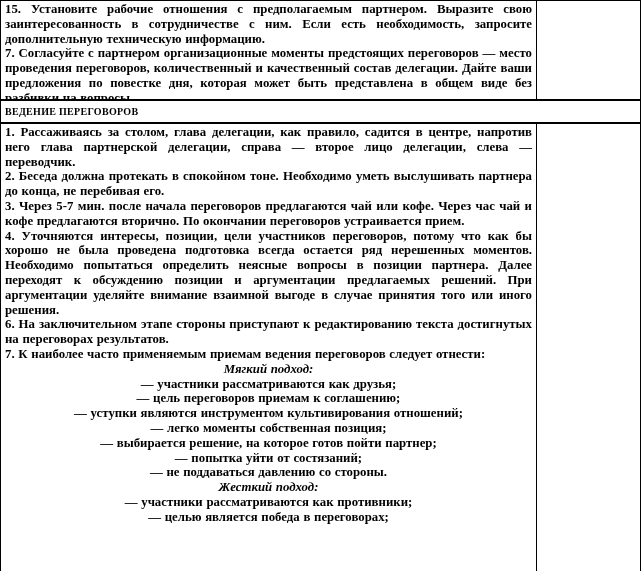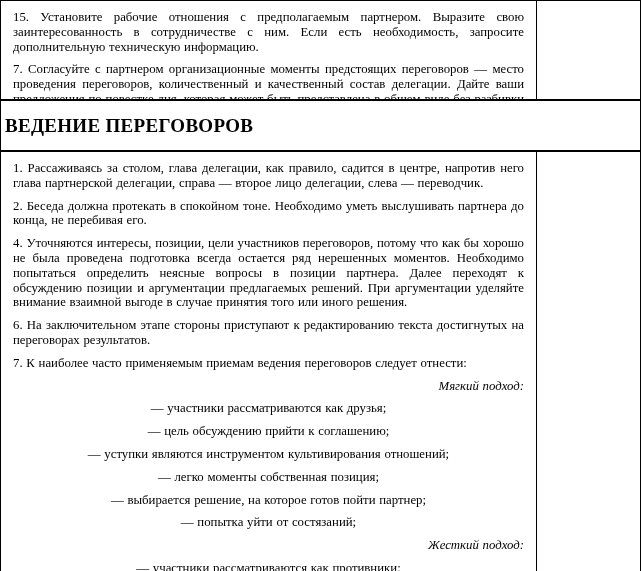--- a/index.html
+++ b/index.html
@@ -31,48 +31,49 @@
     box-sizing: content-box;
   }
   .row-top {
     height: 98px;
     border-bottom: 2px solid #000;
   }
   .row-header {
     height: 13px;
     border-bottom: 2px solid #000;
     font-weight: bold;
-    font-size: 19px;
+    font-size: 10px;
     line-height: 13px;
-    padding: 18px 4px;
+    padding: 4px 4px;
     letter-spacing: 0.3px;
   }
   .row-body {
     height: 600px; 
   }
   .cell-main {
     box-sizing: border-box;
     width: 536px;
     border-right: 1px solid #000;
     padding: 1px 4px 0 4px;
     overflow: hidden;
   }
   .cell-side {
     flex: 1;
   }
   .cell-main p {
-    margin: 8px;
+    margin: 0;
     text-align: justify;
     word-spacing: 0.5px;
+    font-weight: bold;
   }
   .cell-main p.list-line {
     text-align: center;
   }
   .cell-main p.italic-label {
-    text-align: right;
+    text-align: center;
     font-style: italic;
   }
 </style>
 </head>
 <body>
 
 <div class="doc-table">
 
   <div class="row row-top">
     <div class="cell-main">
@@ -83,31 +84,33 @@
   </div>
 
   <div class="row row-header">
     <span>ВЕДЕНИЕ ПЕРЕГОВОРОВ</span>
   </div>
 
   <div class="row row-body">
     <div class="cell-main">
       <p>1. Рассаживаясь за столом, глава делегации, как правило, садится в центре, напротив него глава партнерской делегации, справа — второе лицо делегации, слева — переводчик.</p>
       <p>2. Беседа должна протекать в спокойном тоне. Необходимо уметь выслушивать партнера до конца, не перебивая его.</p>
+      <p>3. Через 5-7 мин. после начала переговоров предлагаются чай или кофе. Через час чай и кофе предлагаются вторично. По окончании переговоров устраивается прием.</p>
       <p>4. Уточняются интересы, позиции, цели участников переговоров, потому что как бы хорошо не была проведена подготовка всегда остается ряд нерешенных моментов. Необходимо попытаться определить неясные вопросы в позиции партнера. Далее переходят к обсуждению позиции и аргументации предлагаемых решений. При аргументации уделяйте внимание взаимной выгоде в случае принятия того или иного решения.</p>
       <p>6. На заключительном этапе стороны приступают к редактированию текста достигнутых на переговорах результатов.</p>
       <p>7. К наиболее часто применяемым приемам ведения переговоров следует отнести:</p>
 
       <p class="italic-label">Мягкий подход:</p>
       <p class="list-line">— участники рассматриваются как друзья;</p>
-      <p class="list-line">— цель обсуждению прийти к соглашению;</p>
+      <p class="list-line">— цель переговоров приемам к соглашению;</p>
       <p class="list-line">— уступки являются инструментом культивирования отношений;</p>
       <p class="list-line">— легко моменты собственная позиция;</p>
       <p class="list-line">— выбирается решение, на которое готов пойти партнер;</p>
       <p class="list-line">— попытка уйти от состязаний;</p>
+      <p class="list-line">— не поддаваться давлению со стороны.</p>
 
       <p class="italic-label">Жесткий подход:</p>
       <p class="list-line">— участники рассматриваются как противники;</p>
       <p class="list-line">— целью является победа в переговорах;</p>
     </div>
     <div class="cell-side"></div>
   </div>
 
 </div>
 

